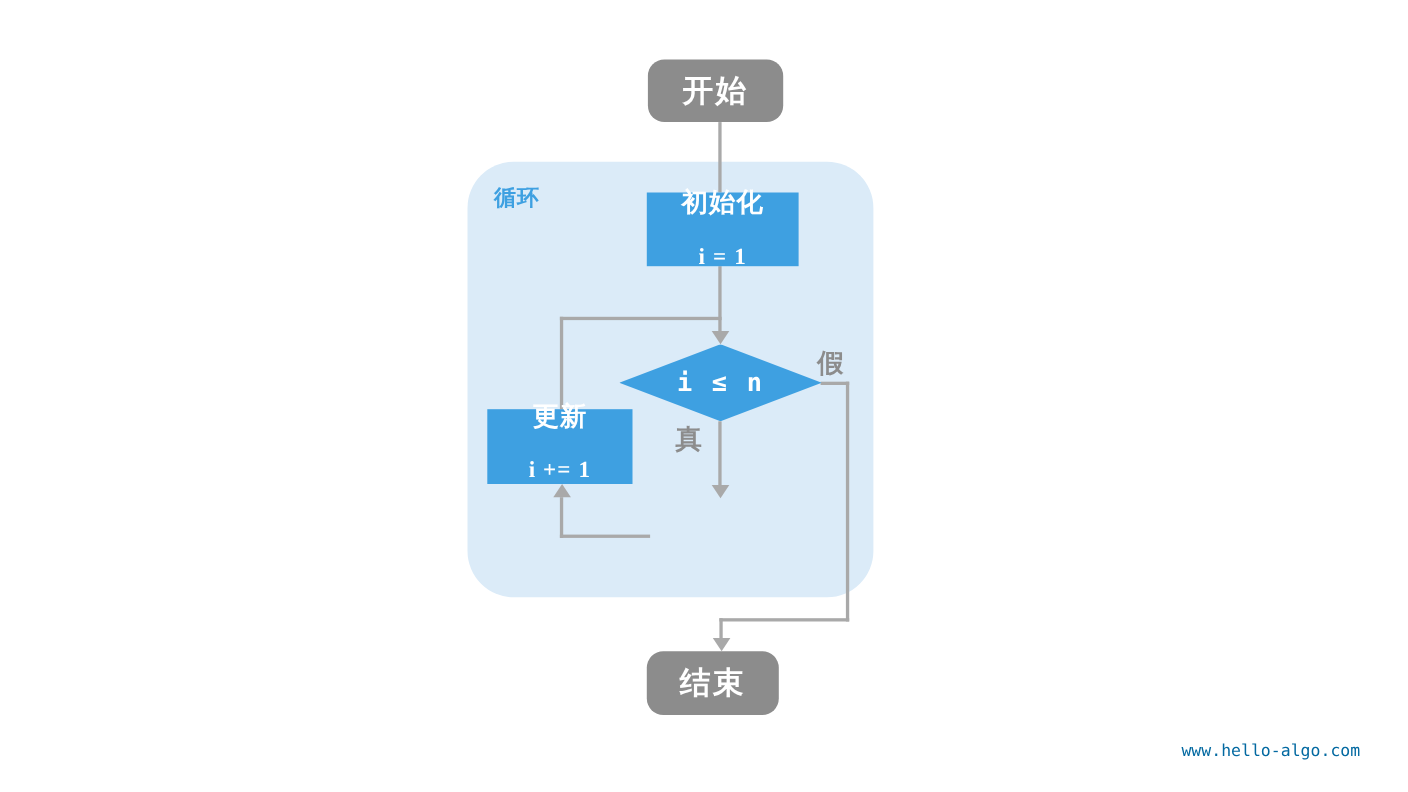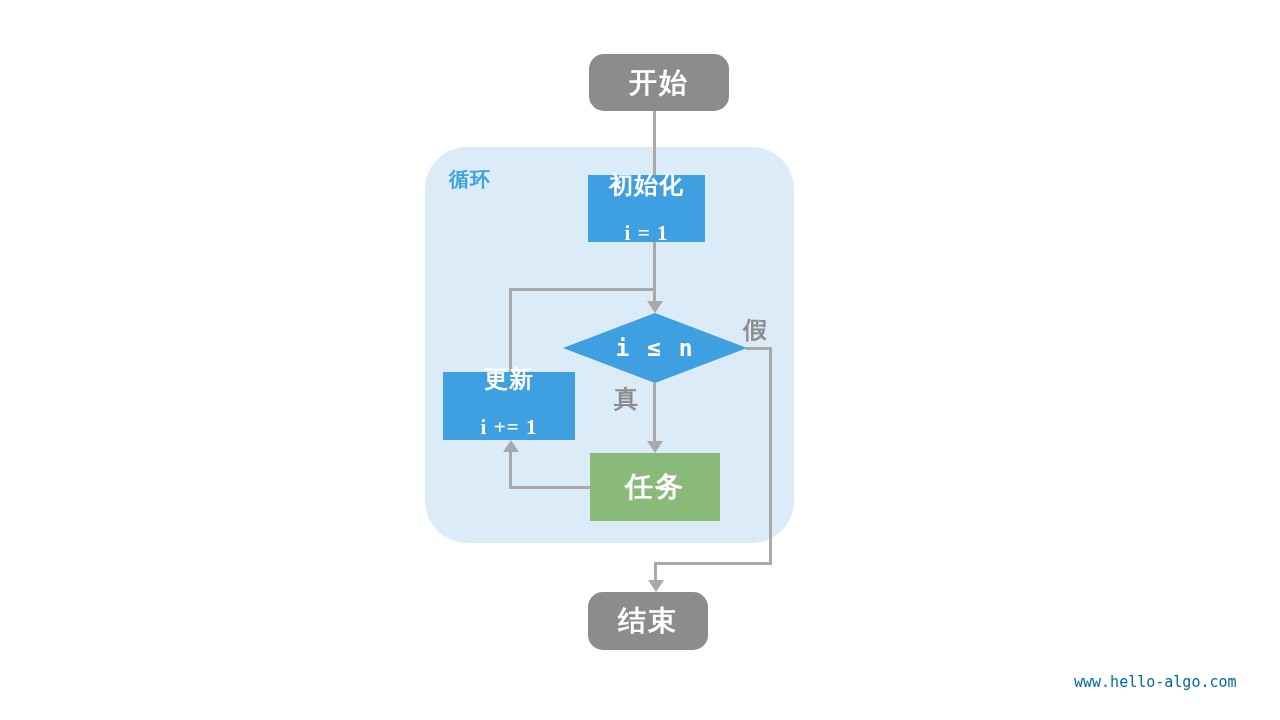--- a/index.html
+++ b/index.html
@@ -42,30 +42,30 @@
     font-weight: bold;
     text-align: center;
     box-sizing: border-box;
   }
   .terminal {
     background: #8C8C8C;
     border-radius: 15px;
     font-size: 28px;
     letter-spacing: 2px;
   }
-  .start-node { left: 589px; top: 54px;  width: 140px; height: 57px; }
+  .start-node { left: 589px; top: 54px;  width: 123px; height: 57px; }
   .end-node   { left: 588px; top: 592px; width: 120px; height: 58px; }
 
   .process-blue {
     background: #3EA0E1;
     font-size: 24px;
     letter-spacing: 1px;
     line-height: 1.25;
   }
-  .init-node   { left: 588px; top: 175px; width: 117px; height: 67px; }
+  .init-node   { left: 588px; top: 175px; width: 138px; height: 67px; }
   .update-node { left: 443px; top: 372px; width: 132px; height: 68px; justify-content: flex-end; }
 
   .code-line {
     font-family: Liberation Serif, serif;
     font-size: 21px;
     font-weight: bold;
     letter-spacing: 1px;
     margin-top: 20px;
   }
 
@@ -178,23 +178,20 @@
   </div>
 
   <div class="abs branch-label true-label">真</div>
   <div class="abs branch-label false-label">假</div>
 
   <div class="abs node process-blue update-node">
     <span>更新</span>
     <span class="code-line">i += 1</span>
   </div>
 
-  <div class="abs node task-node">
-    <span>任务</span>
-  </div>
 
   <div class="abs node terminal end-node">
     <span>结束</span>
   </div>
 
   <div class="abs watermark">www.hello-algo.com</div>
 
 </div>
 
 </body></html>

